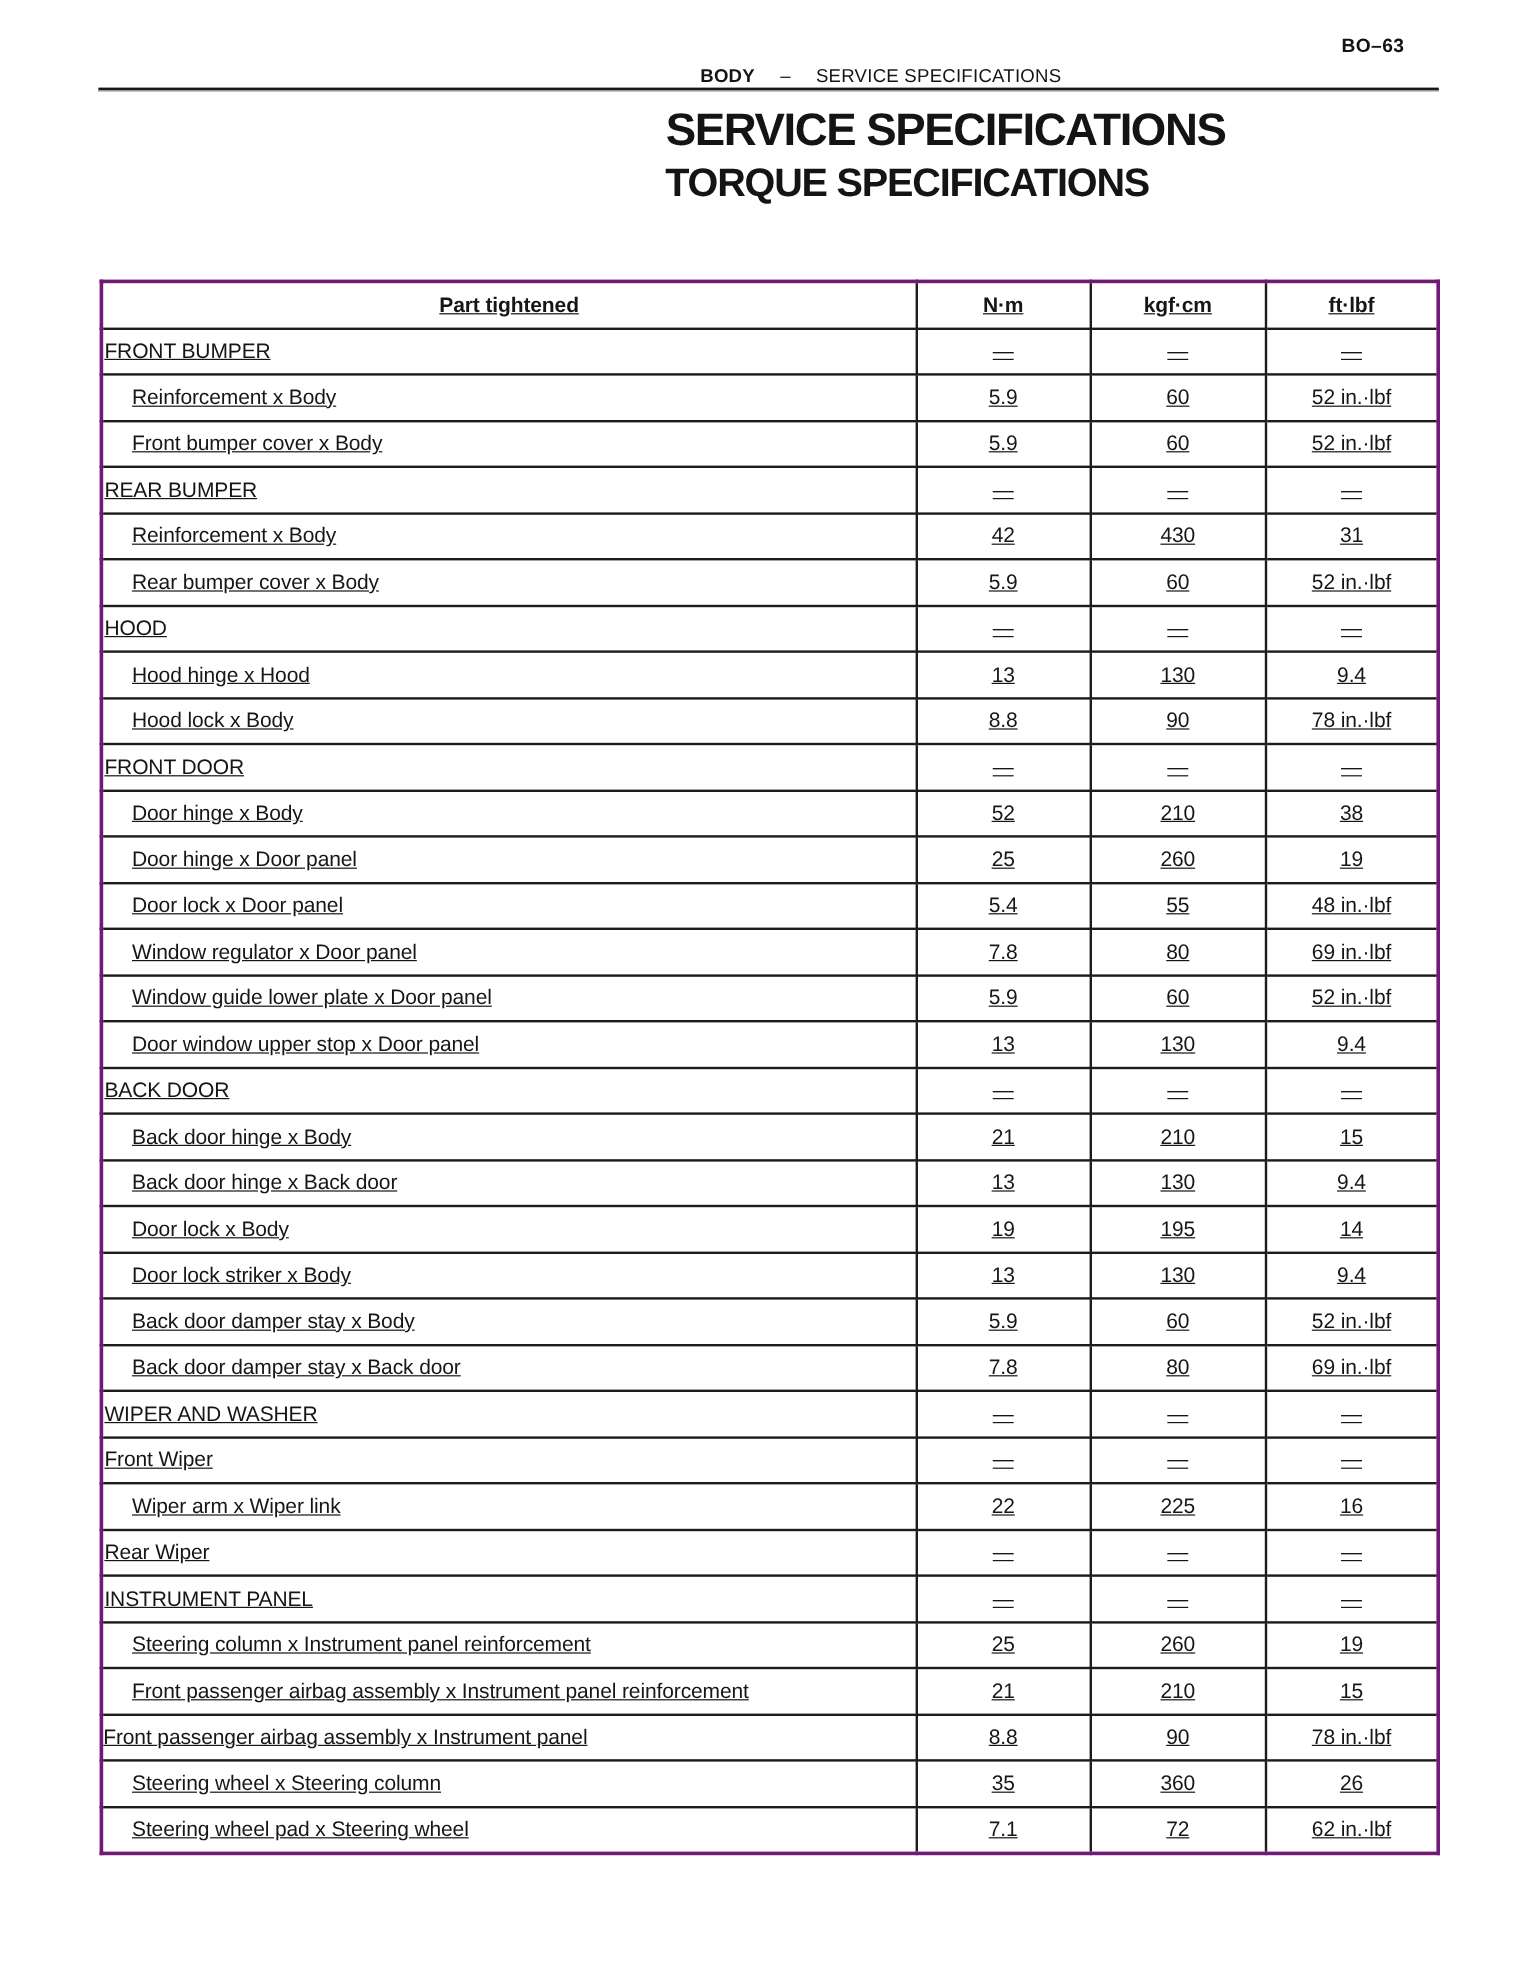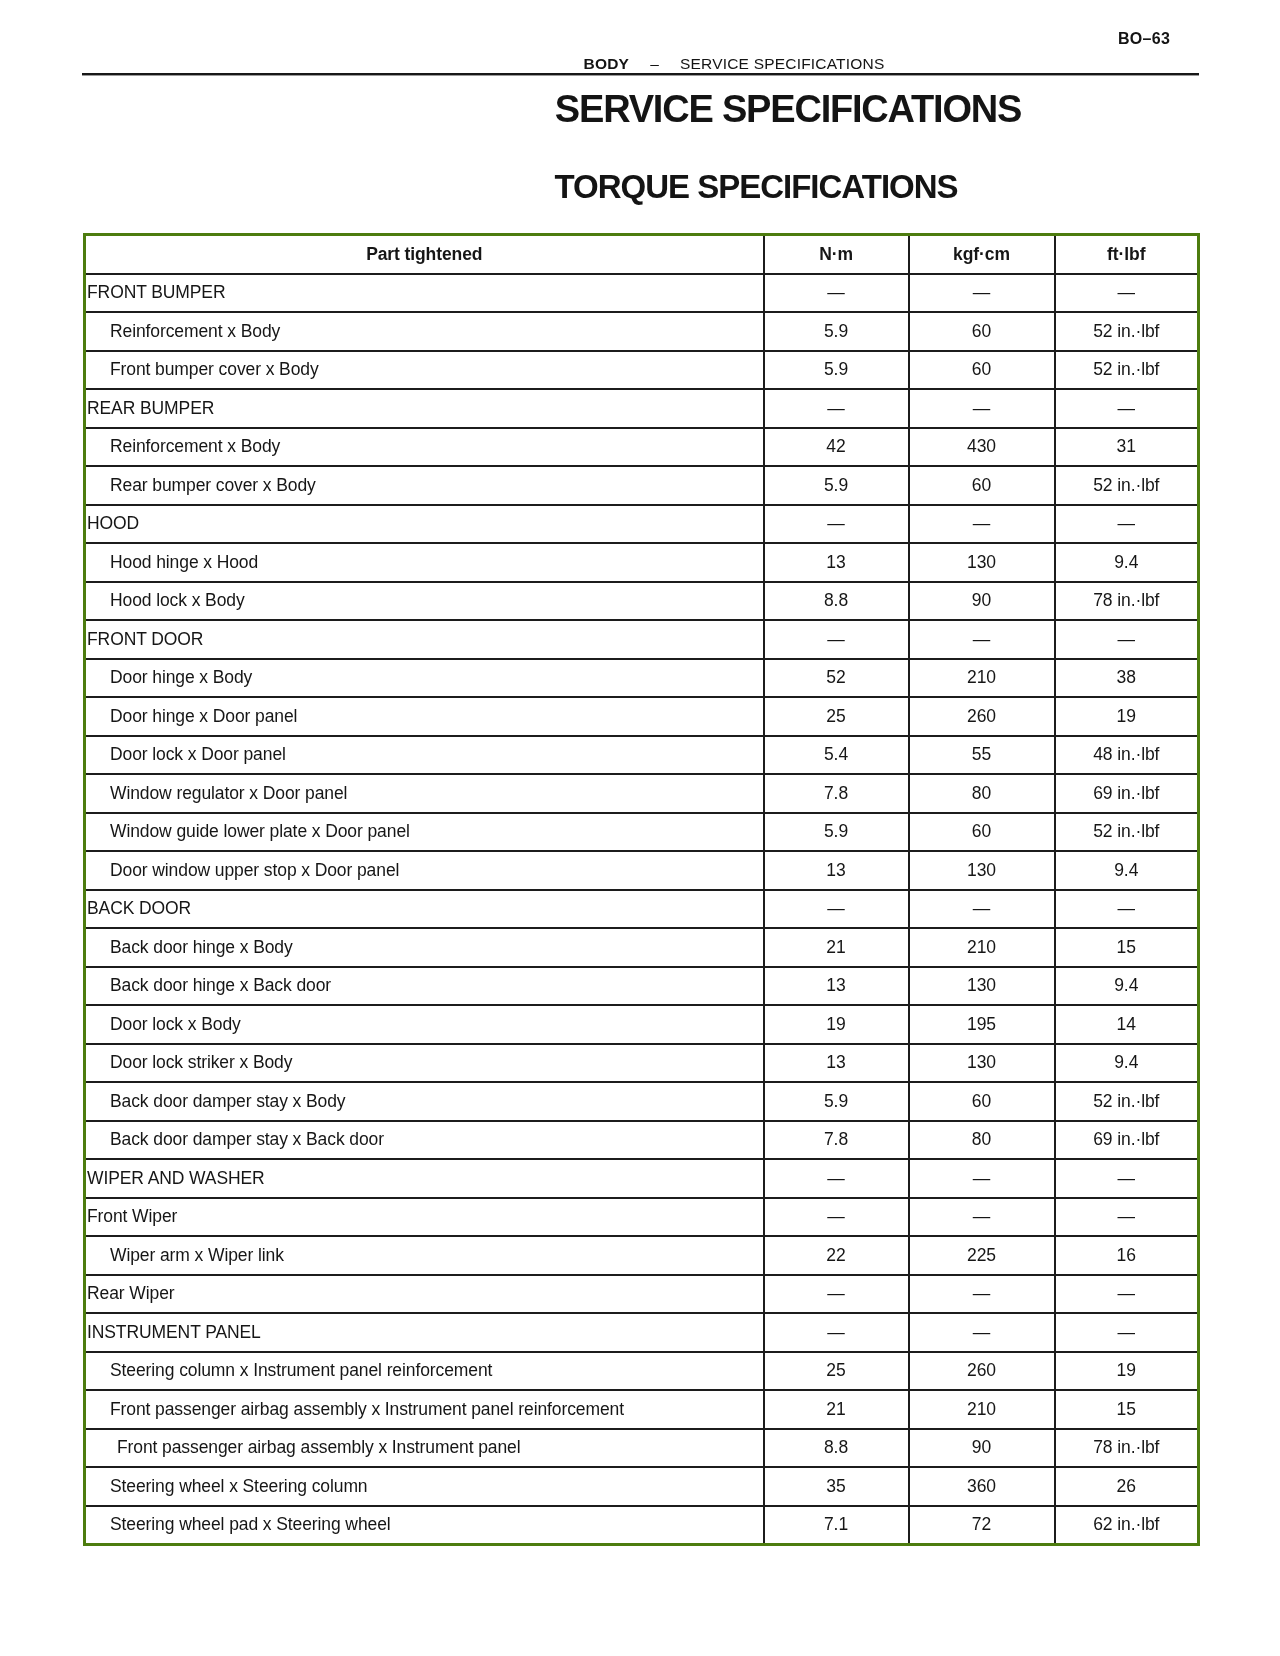--- a/index.html
+++ b/index.html
@@ -36,52 +36,52 @@
     position: absolute; top: 88px; left: 788px;
     transform: translateX(-50%);
     font-size: 38px; font-weight: bold; letter-spacing: -1.2px;
     white-space: nowrap;
   }
   .title-sub {
     position: absolute; top: 133px; left: 756px;
     transform: translateX(-50%);
     font-size: 33px; font-weight: bold; letter-spacing: -1px;
     white-space: nowrap;
-    margin-top: 35px;
   }
   
   .torque-table {
     position: absolute; top: 233px; left: 83px;
     width: 1114px;
     border-collapse: collapse;
     table-layout: fixed;
-    border: 3px solid #4d7c0f;
+    border: 3px solid #701a75;
     font-size: 17.5px; letter-spacing: -0.1px;
     color: #161616;
+    text-decoration: underline;
   }
   .torque-table col.c-part   { width: 679px; }
   .torque-table col.c-nm     { width: 145px; }
   .torque-table col.c-kgfcm  { width: 146px; }
   .torque-table col.c-ftlbf  { width: 144px; }
   .torque-table th, .torque-table td {
     border: 2px solid #1c1c1c;
     padding: 0;
     height: 36.5px;
     overflow: hidden;
     white-space: nowrap;
     vertical-align: middle;
   }
   .torque-table th {
     font-weight: bold; text-align: center; font-size: 17.5px;
   }
   .torque-table td.part { text-align: left; }
   .torque-table td.val  { text-align: center; }
   td.part.indent-0 { padding-left: 1px; }
   td.part.indent-1 { padding-left: 24px; margin-left: 36px; }
-  td.part.indent-2 { padding-left: 31px; }
+  td.part.indent-2 { }
 </style>
 </head>
 <body>
 
 <div class="page-number">BO–63</div>
 
 <div class="crumb">
   <span class="sec">BODY</span><span class="sep">–</span><span class="sub">SERVICE SPECIFICATIONS</span>
 </div>
 

